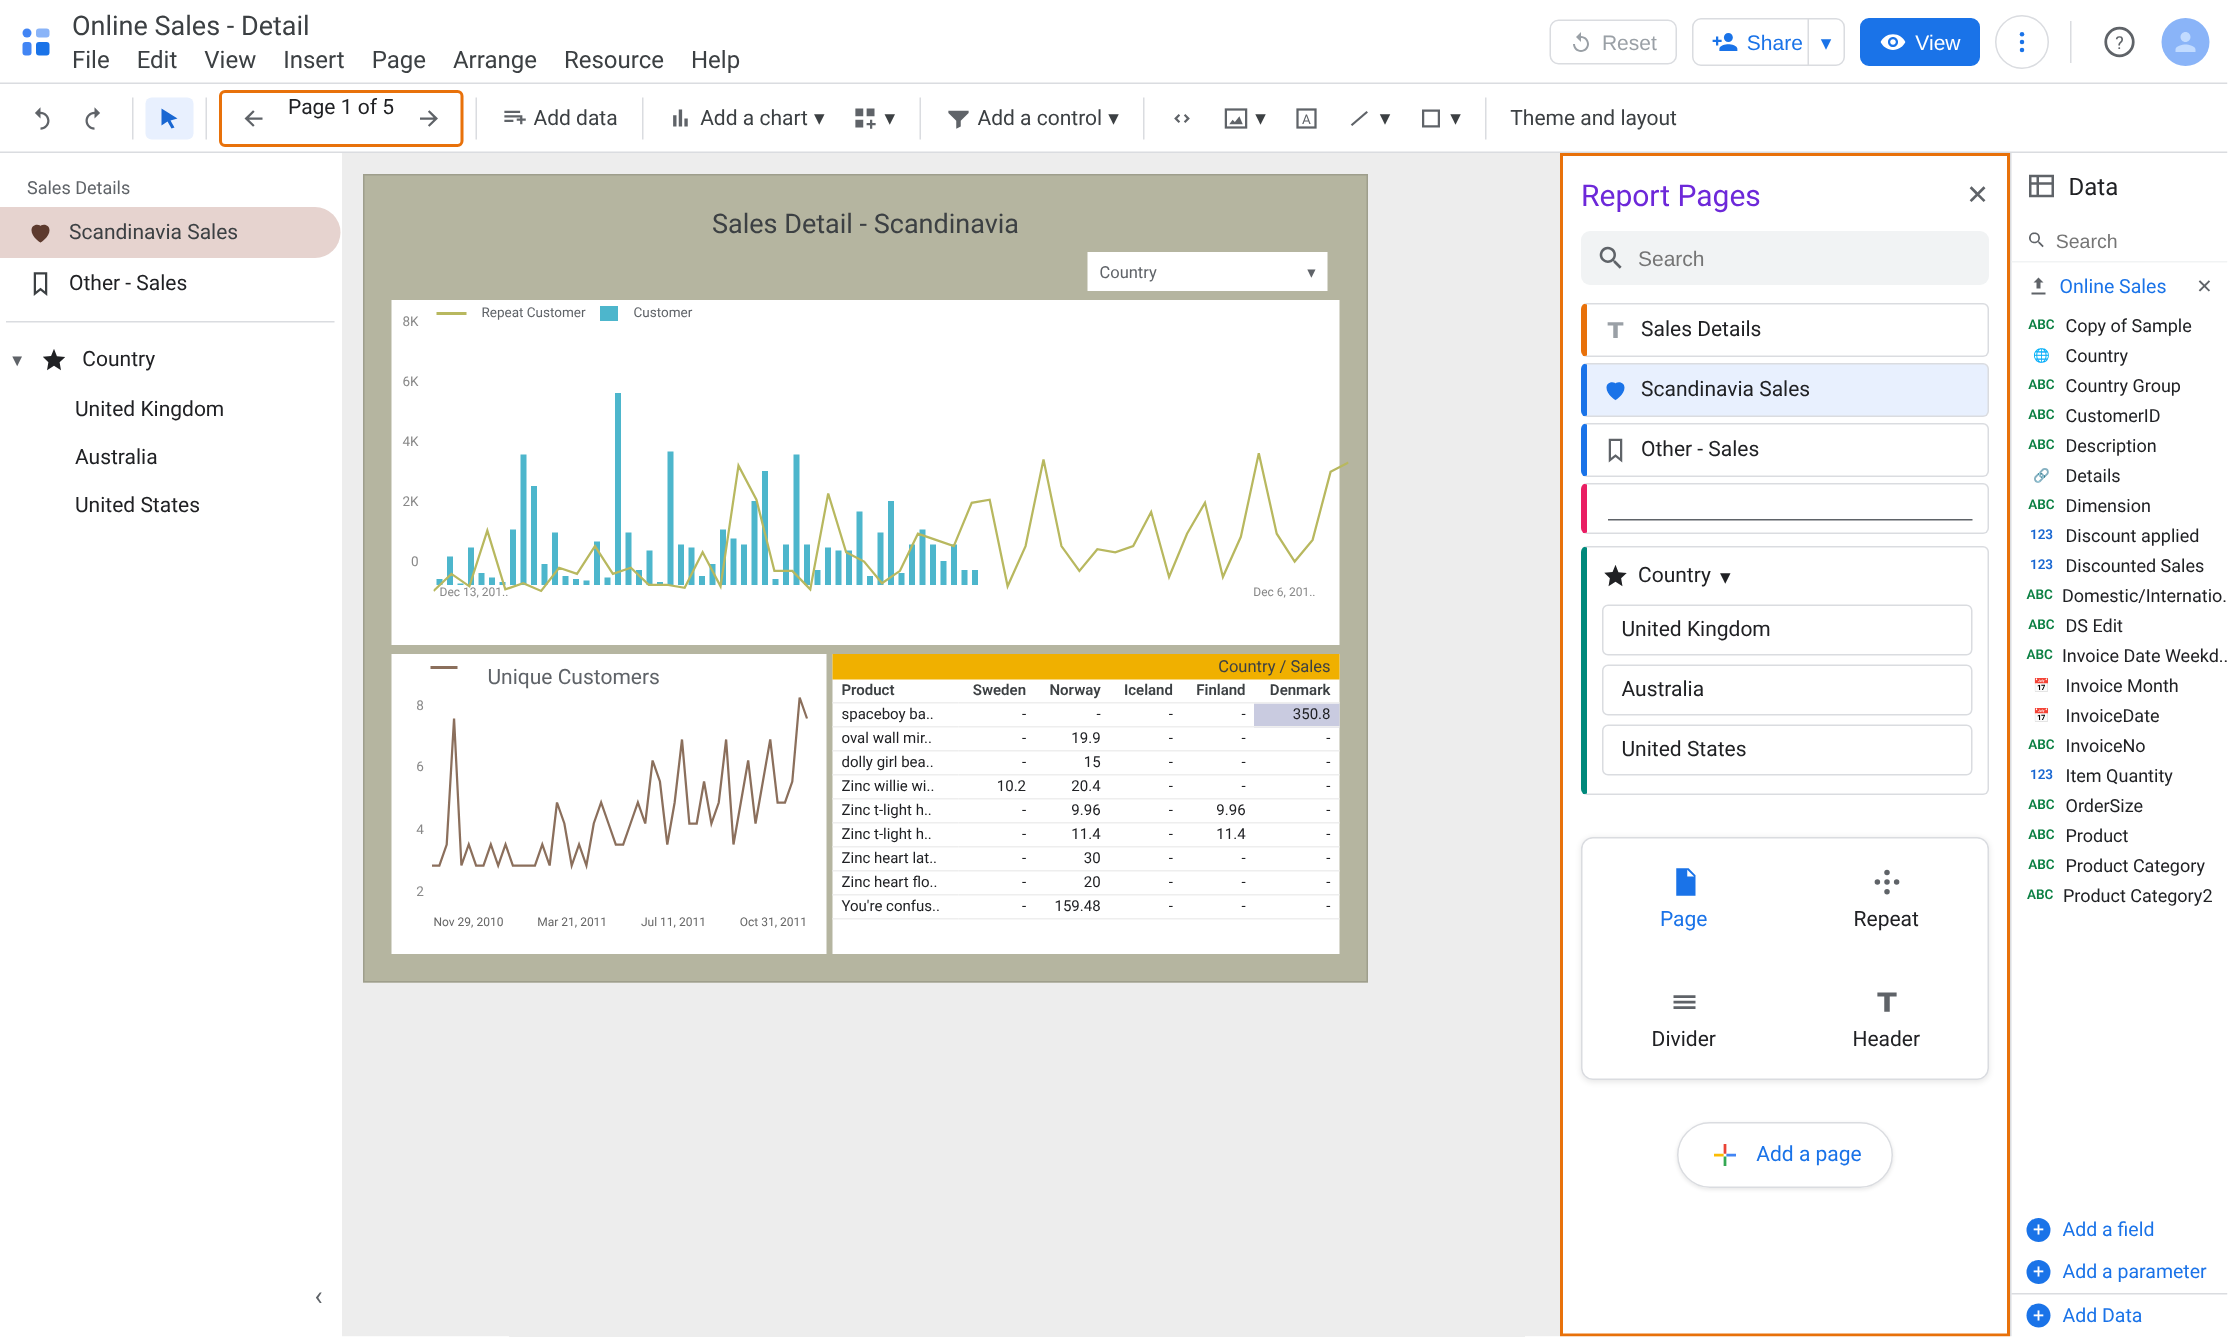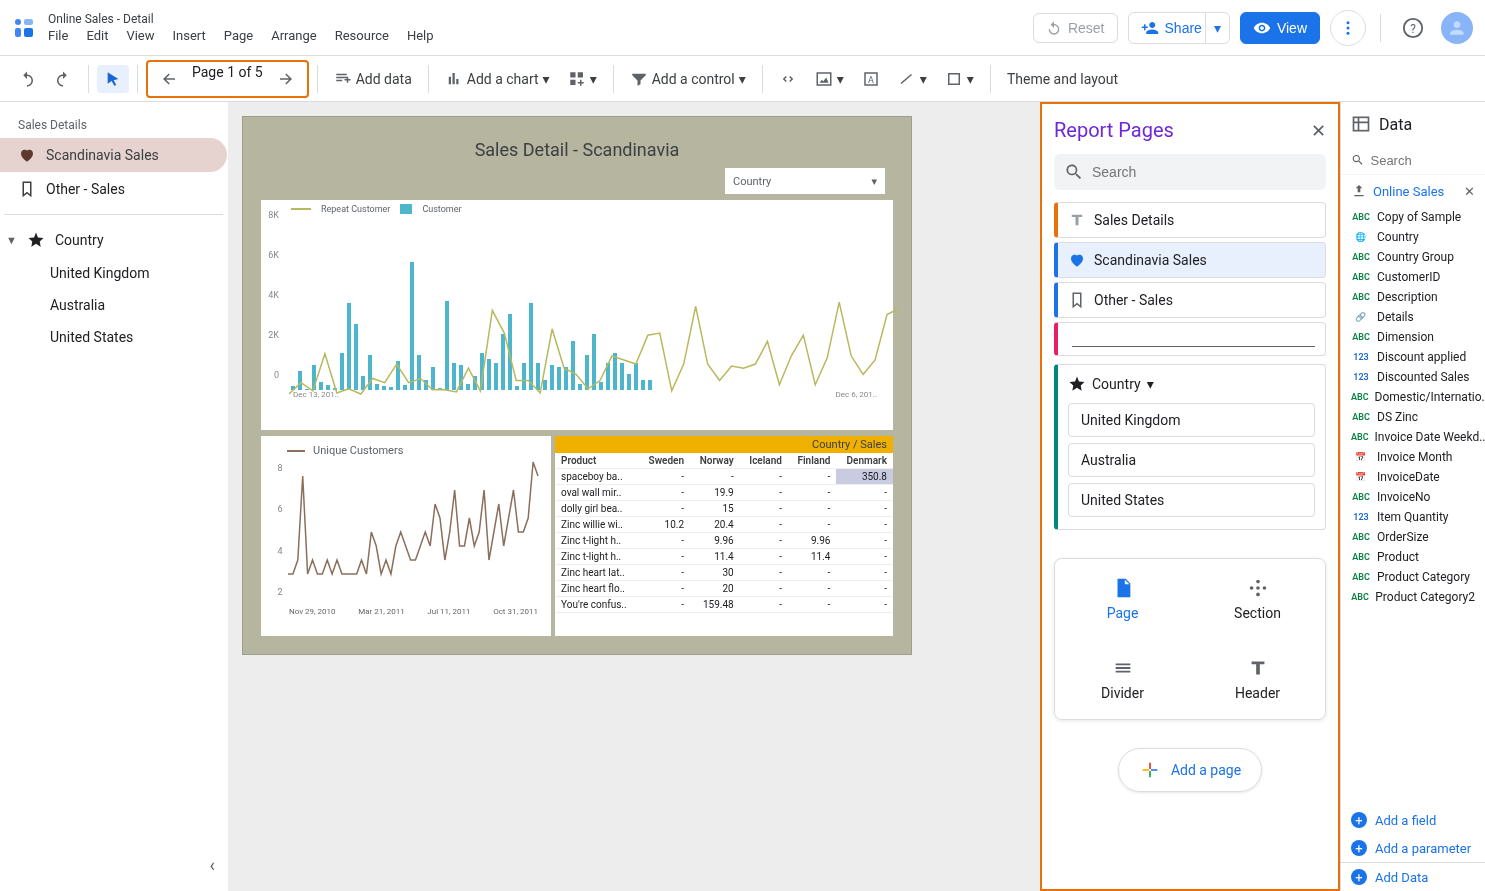--- a/index.html
+++ b/index.html
@@ -1,22 +1,22 @@
 <!DOCTYPE html>
 <html><head>
 <meta charset="utf-8">
 <style>
 * { box-sizing: border-box; margin: 0; padding: 0; }
 body { font-family: 'Google Sans', Roboto, Arial, sans-serif; font-size: 13px; color: #202124; background: #fff; overflow: hidden; }
 .header { display: flex; align-items: center; height: 56px; padding: 0 12px; border-bottom: 1px solid #dadce0; }
 .logo { width: 24px; height: 24px; margin-right: 12px; }
 .logo svg { width: 24px; height: 24px; }
 .title-block { flex: 1; display: flex; flex-direction: column; }
-.doc-title { font-size: 12px; font-weight: 400; color: #3c4043; }
-.menu-bar { display: flex; gap: 18px; font-size: 13px; color: #3c4043; margin-top: 2px; }
+.doc-title { font-size: 18px; font-weight: 400; color: #3c4043; }
+.menu-bar { display: flex; gap: 18px; font-size: 16px; color: #3c4043; margin-top: 2px; }
 .menu-item { cursor: pointer; }
 .header-actions { display: flex; align-items: center; gap: 10px; }
 .btn { display: inline-flex; align-items: center; gap: 6px; border: 1px solid #dadce0; border-radius: 6px; background: #fff; padding: 6px 12px; font-size: 14px; cursor: pointer; color: #3c4043; }
 .btn.reset { color: #9aa0a6; }
 .btn.share { color: #1a73e8; border-color: #dadce0; }
 .btn.share-split { border-left: 1px solid #dadce0; margin-left: -10px; border-top-left-radius: 0; border-bottom-left-radius: 0; padding: 6px 8px; color: #1a73e8; }
 .btn.view { background: #1a73e8; color: #fff; border-color: #1a73e8; font-weight: 500; }
 .icon-btn { width: 36px; height: 36px; border: 1px solid #dadce0; border-radius: 50%; display: flex; align-items: center; justify-content: center; cursor: pointer; background: #fff; color: #5f6368;}
 .icon-btn.no-border { border: none; }
 .avatar { width: 32px; height: 32px; border-radius: 50%; background: #8ab4f8; display: flex; align-items: center; justify-content: center; color: #fff; }
@@ -46,21 +46,21 @@
 .legend1 { position: absolute; top: 4px; left: 30px; font-size: 9px; color: #5f6368; display: flex; gap: 10px; align-items: center; }
 .leg-line { width: 20px; height: 2px; background: #b8b85f; }
 .leg-box { width: 12px; height: 10px; background: #4db6cc; }
 .chart1-body { display: flex; align-items: flex-end; height: 180px; gap: 3px; padding-left: 20px; padding-top: 20px; position: relative; }
 .y-axis { position: absolute; left: 0; top: 10px; height: 170px; display: flex; flex-direction: column; justify-content: space-between; font-size: 9px; color: #888; align-items: flex-end; width: 18px;}
 .bar { width: 4px; background: #4db6cc; }
 .chart1 svg.line { position: absolute; top: 30px; left: 28px; width: 610px; height: 165px; }
 
 .bottom-row { display: flex; gap: 4px; margin-top: 6px; }
 .chart2 { background: #fff; width: 290px; height: 200px; padding: 8px; position: relative; }
-.legend2 { font-size: 11px; color: #5f6368; display: flex; gap: 8px; align-items: center; margin-left: 18px; }
+.legend2 { font-size: 14px; color: #5f6368; display: flex; gap: 20px; margin-left: 18px; }
 .leg-line2 { width: 18px; height: 2px; background: #8b6f5c; }
 .chart2 svg { width: 270px; height: 150px; }
 .x-dates { font-size: 8px; color: #666; display: flex; justify-content: space-between; padding: 0 5px 0 20px; }
 .table-wrap { background: #fff; flex: 1; font-size: 10px; }
 .table-title { background: #f0b000; color: #3c4043; padding: 2px 6px; text-align: right; font-size: 11px; }
 table { width: 100%; border-collapse: collapse; font-size: 10px; }
 th, td { padding: 2px 6px; border-bottom: 1px solid #eee; text-align: right; }
 th:first-child, td:first-child { text-align: left; }
 th { font-weight: 600; color: #3c4043; }
 tr.hl td:last-child { background: #c9cbe0; }
@@ -562,21 +562,21 @@
         <span>Page</span>
       </div>
       <div class="rp-add-cell">
         <svg width="22" height="22" viewBox="0 0 24 24">
             <circle cx="12" cy="12" r="2" fill="#5f6368"></circle>
             <circle cx="5" cy="12" r="2" fill="#5f6368"></circle>
             <circle cx="19" cy="12" r="2" fill="#5f6368"></circle>
             <circle cx="12" cy="5" r="2" fill="#5f6368"></circle>
             <circle cx="12" cy="19" r="2" fill="#5f6368"></circle>
           </svg>
-        <span>Section</span>
+        <span>Repeat</span>
       </div>
       <div class="rp-add-cell">
         <svg width="22" height="22" viewBox="0 0 24 24">
             <path stroke="#5f6368" stroke-width="2" d="M4 8h16M4 12h16M4 16h16"></path>
           </svg>
         <span>Divider</span>
       </div>
       <div class="rp-add-cell">
         <svg width="22" height="22" viewBox="0 0 24 24">
             <path fill="#5f6368" d="M5 5h14v3h-5v11h-4V8H5z"></path>
@@ -652,21 +652,21 @@
         <div class="dp-field">
           <span class="fld-ico num">123</span>
           <span>Discounted Sales</span>
         </div>
         <div class="dp-field">
           <span class="fld-ico abc">ABC</span>
           <span>Domestic/Internatio..</span>
         </div>
         <div class="dp-field">
           <span class="fld-ico abc">ABC</span>
-          <span>DS Zinc</span>
+          <span>DS Edit</span>
         </div>
         <div class="dp-field">
           <span class="fld-ico abc">ABC</span>
           <span>Invoice Date Weekd..</span>
         </div>
         <div class="dp-field">
           <span class="fld-ico date">📅</span>
           <span>Invoice Month</span>
         </div>
         <div class="dp-field">

